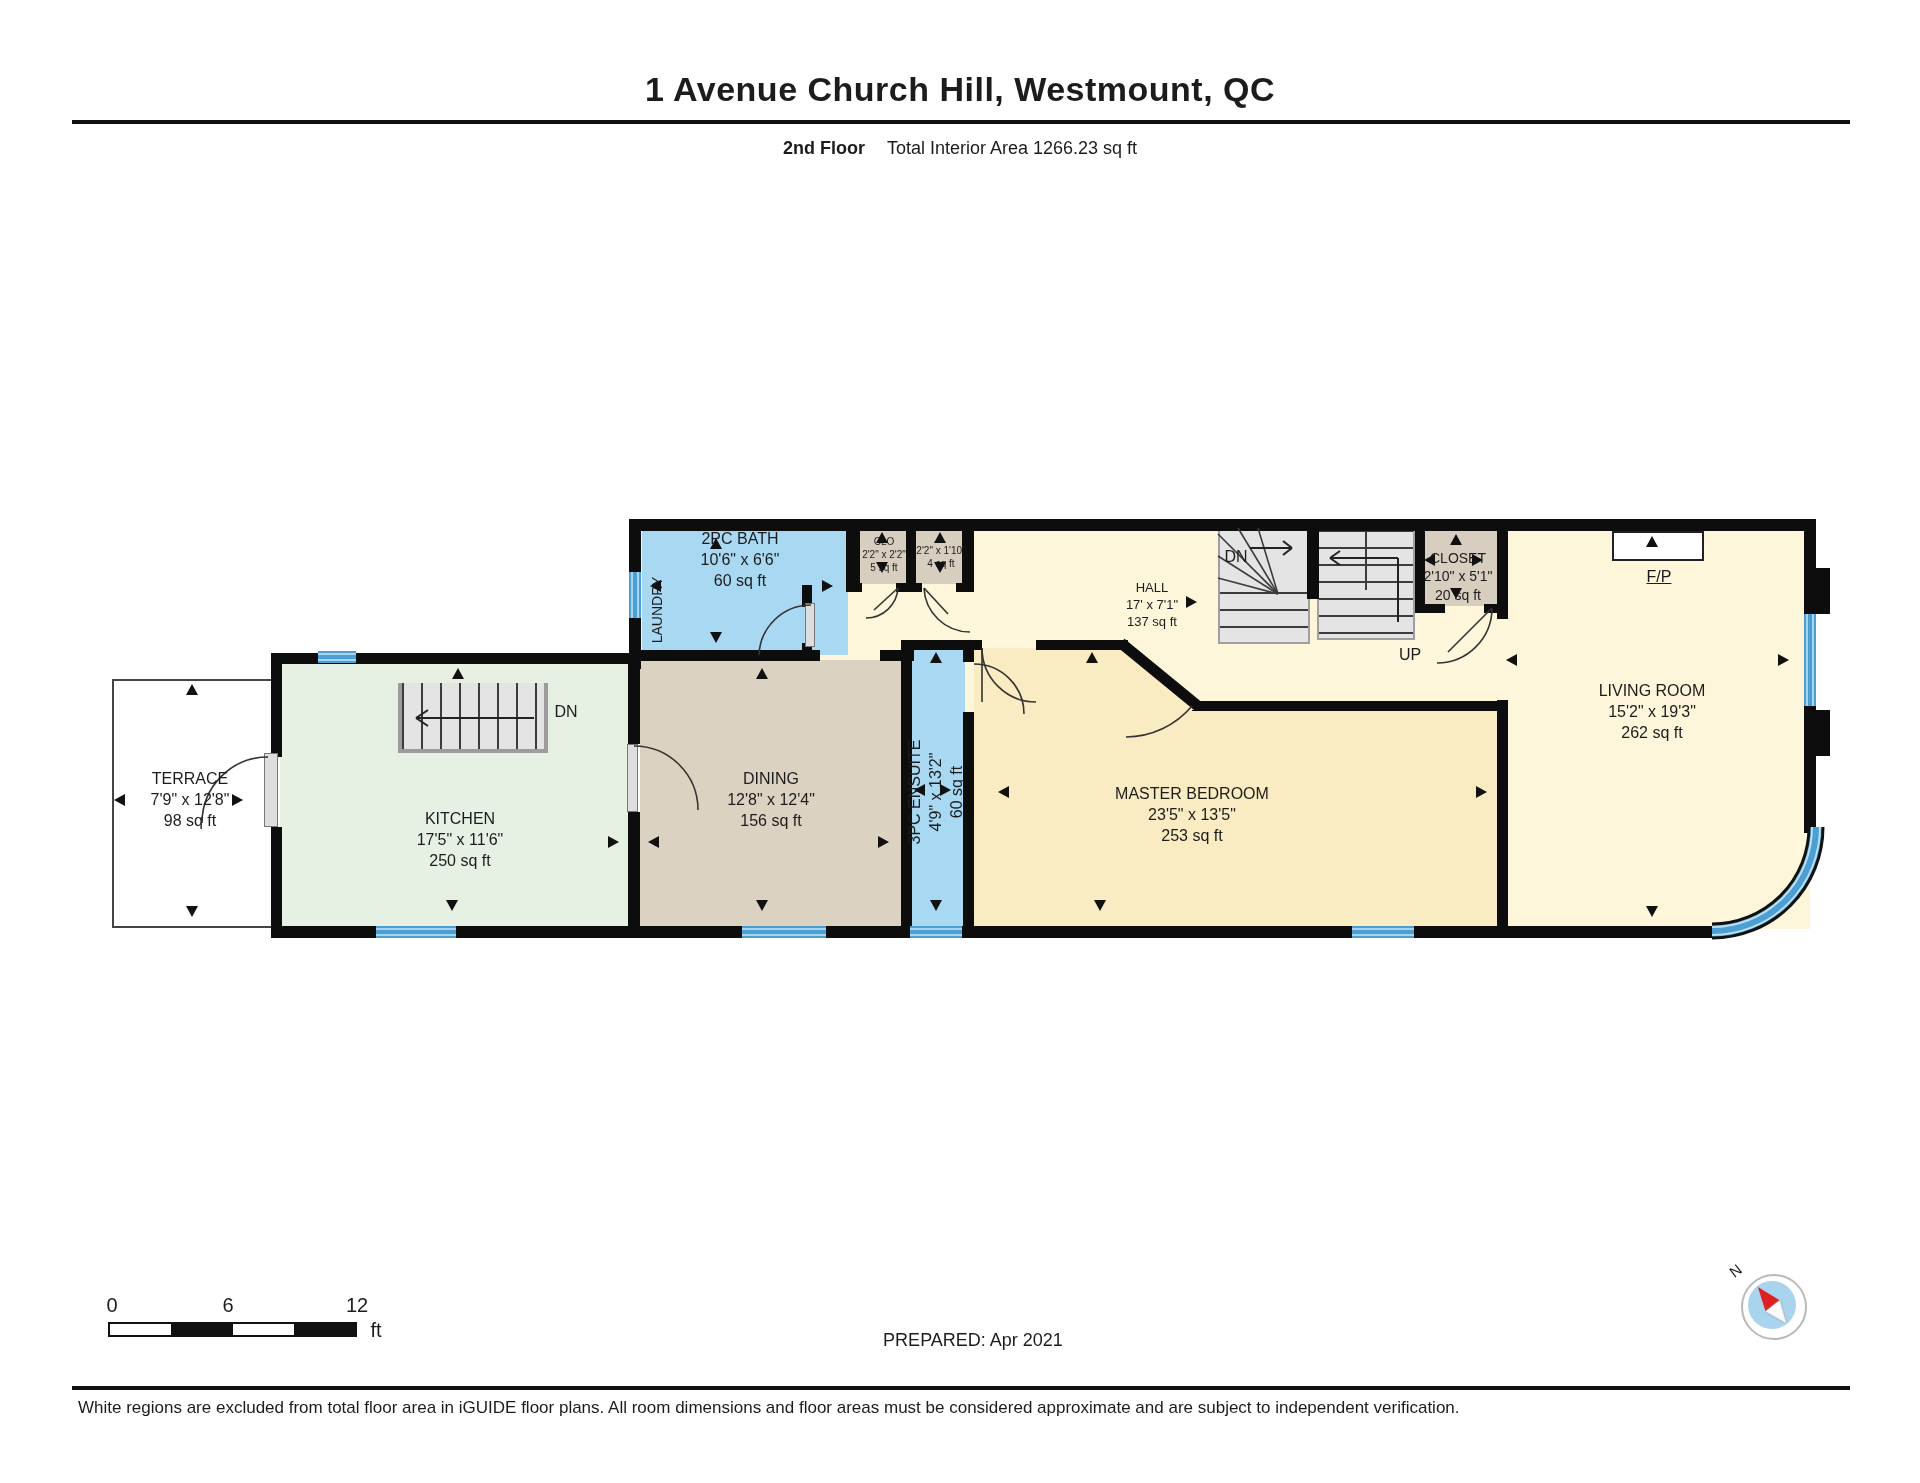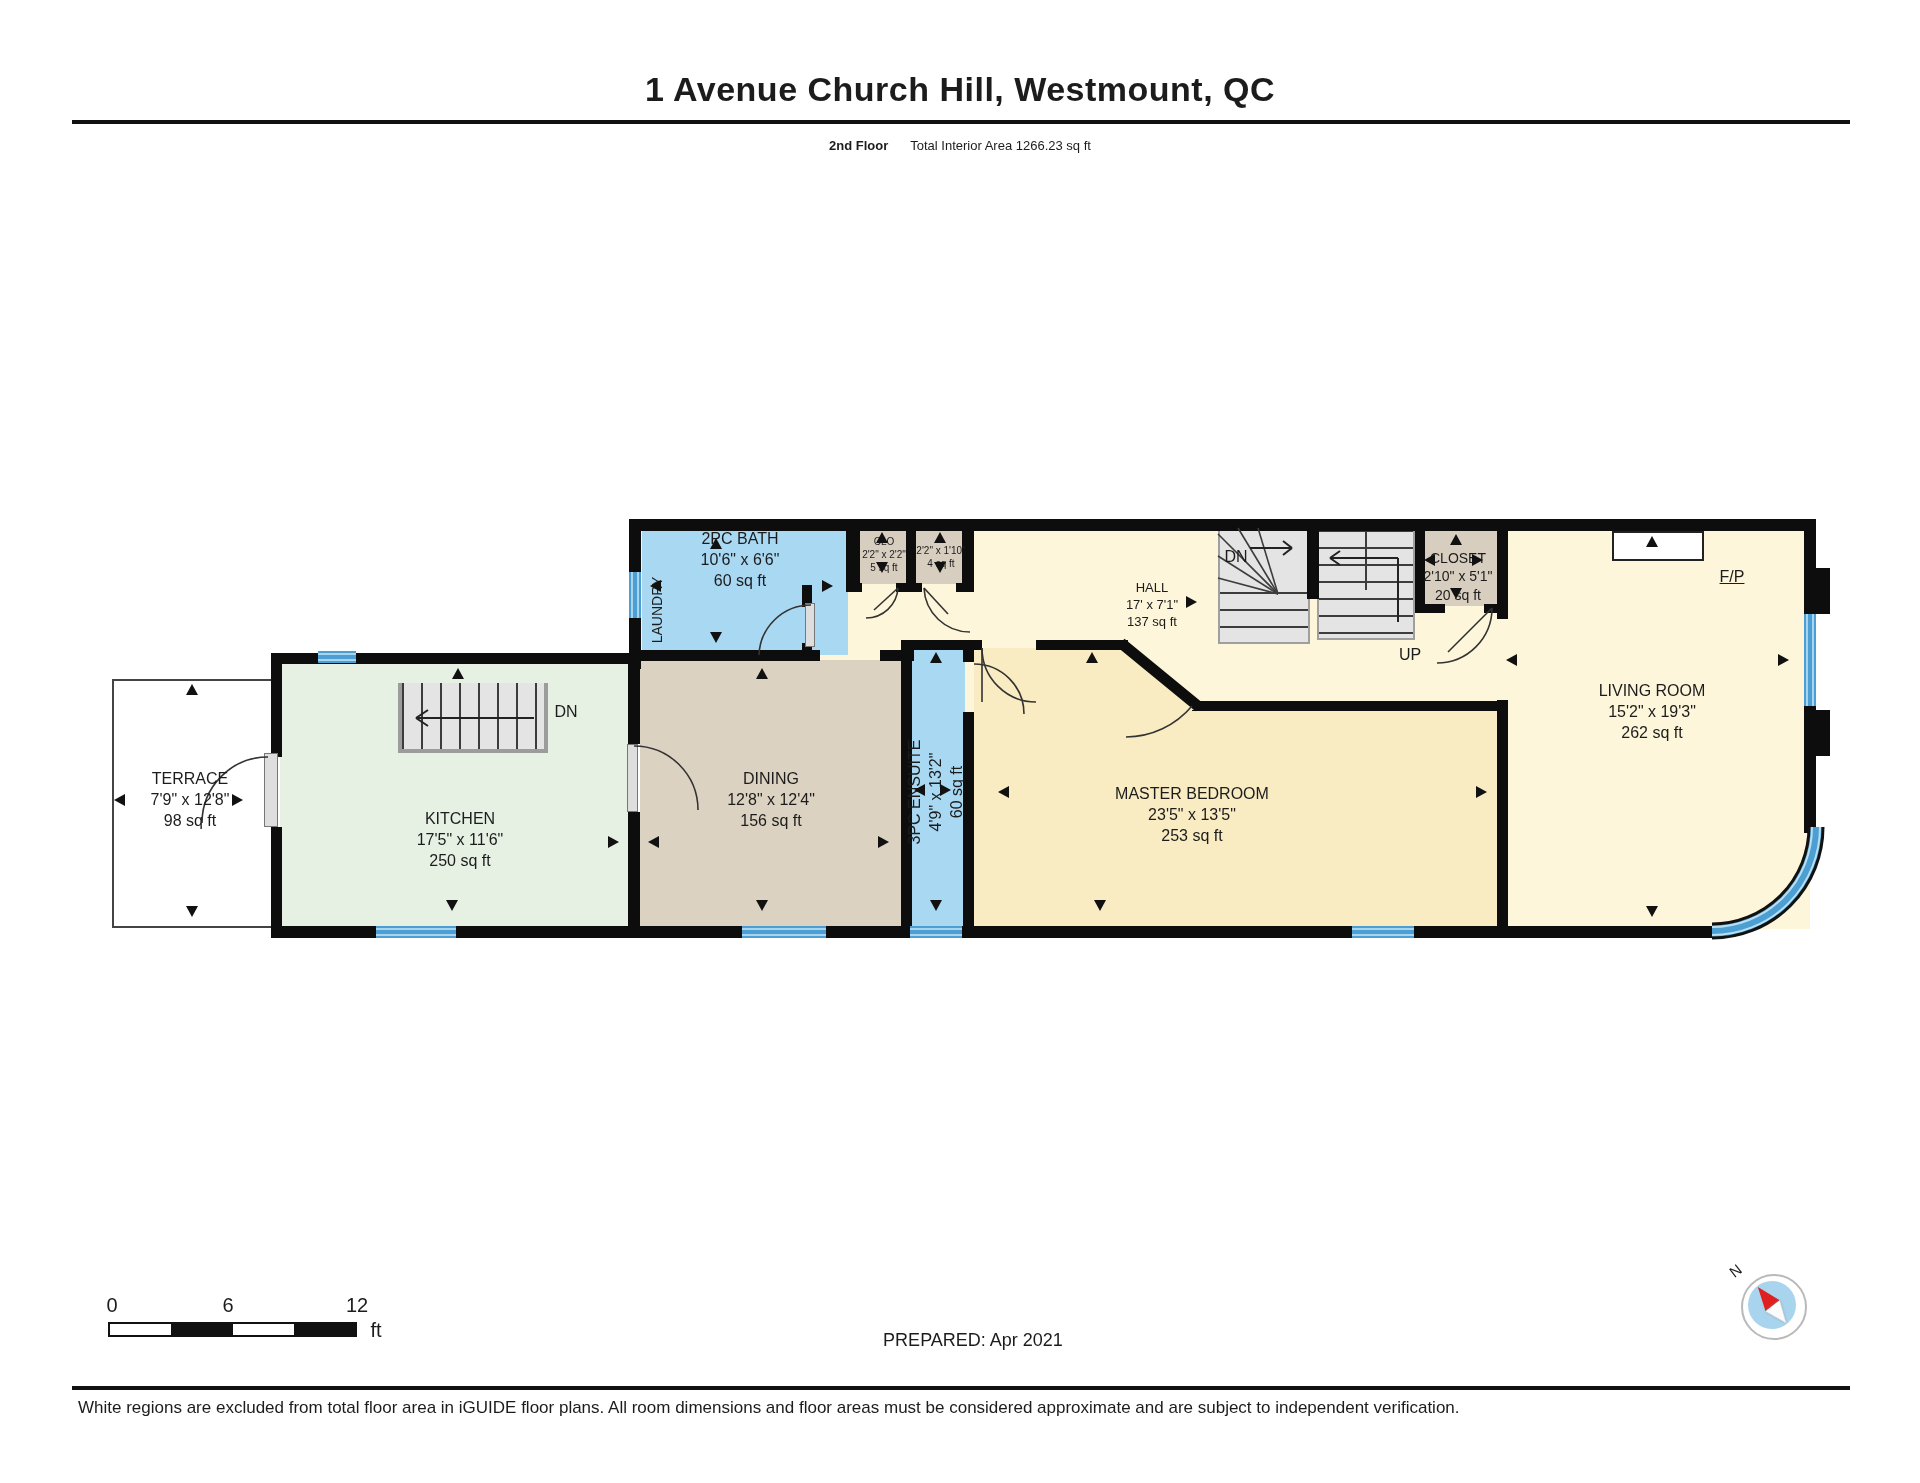--- a/index.html
+++ b/index.html
@@ -1,21 +1,21 @@
 <!DOCTYPE html>
 <html><head>
 <meta charset="utf-8">
 <style>
   html,body{margin:0;padding:0;background:#fff;}
   body{width:1920px;height:1483px;position:relative;font-family:"Liberation Sans",sans-serif;color:#1c1c1c;overflow:hidden;}
   .abs{position:absolute;box-sizing:border-box;}
   
   .title{position:absolute;left:0;top:70px;width:100%;text-align:center;font-size:34px;font-weight:bold;letter-spacing:.5px;}
   .rule{position:absolute;left:72px;width:1778px;height:4px;background:#111;}
-  .subtitle{position:absolute;left:0;top:138px;width:100%;text-align:center;font-size:13px;}
+  .subtitle{position:absolute;left:0;top:138px;width:100%;text-align:center;font-size:18px;}
   .subtitle b{margin-right:22px;}
   
   .fill{position:absolute;z-index:1;}
   .wall{position:absolute;background:#0d0d0d;z-index:3;}
   .window-h{position:absolute;z-index:4;background:linear-gradient(to bottom,#4d9ed2 0 2px,#a6d6ef 2px 4px,#4d9ed2 4px 8px,#a6d6ef 8px 10px,#4d9ed2 10px 12px);}
   .window-v{position:absolute;z-index:4;background:linear-gradient(to right,#4d9ed2 0 2px,#a6d6ef 2px 4px,#4d9ed2 4px 8px,#a6d6ef 8px 10px,#4d9ed2 10px 12px);}
   .stairs{position:absolute;background:#e4e4e4;border:2px solid #9f9f9f;box-sizing:border-box;z-index:2;}
   .treads-v{position:absolute;inset:0;background:repeating-linear-gradient(to right,#3c3c3c 0 2px,transparent 2px 19px);}
   .treads-h{position:absolute;background:repeating-linear-gradient(to bottom,#3c3c3c 0 2px,transparent 2px 17px);}
   .leaf{position:absolute;background:#dedede;border:1px solid #777;z-index:4;}
@@ -220,21 +220,21 @@
 </div>
 <div class="lbl f16" style="left:1192px;top:815px;">
   <div>MASTER BEDROOM</div>
   <div>23'5" x 13'5"</div>
   <div>253 sq ft</div>
 </div>
 
 <div class="ann" style="left:566px;top:712px;">DN</div>
 <div class="ann" style="left:1236px;top:557px;">DN</div>
 <div class="ann" style="left:1410px;top:655px;">UP</div>
-<div class="ann" style="left:1732px;top:577px;text-decoration:underline;">F/P</div>
+<div class="ann" style="left:1659px;top:577px;text-decoration:underline;">F/P</div>
 
 <div class="arr a-up" style="left:186px;top:684px;"></div>
 <div class="arr a-left" style="left:114px;top:794px;"></div>
 <div class="arr a-right" style="left:232px;top:794px;"></div>
 <div class="arr a-down" style="left:186px;top:906px;"></div>
 <div class="arr a-up" style="left:452px;top:668px;"></div>
 <div class="arr a-right" style="left:608px;top:836px;"></div>
 <div class="arr a-down" style="left:446px;top:900px;"></div>
 <div class="arr a-up" style="left:710px;top:538px;"></div>
 <div class="arr a-left" style="left:650px;top:580px;"></div>

